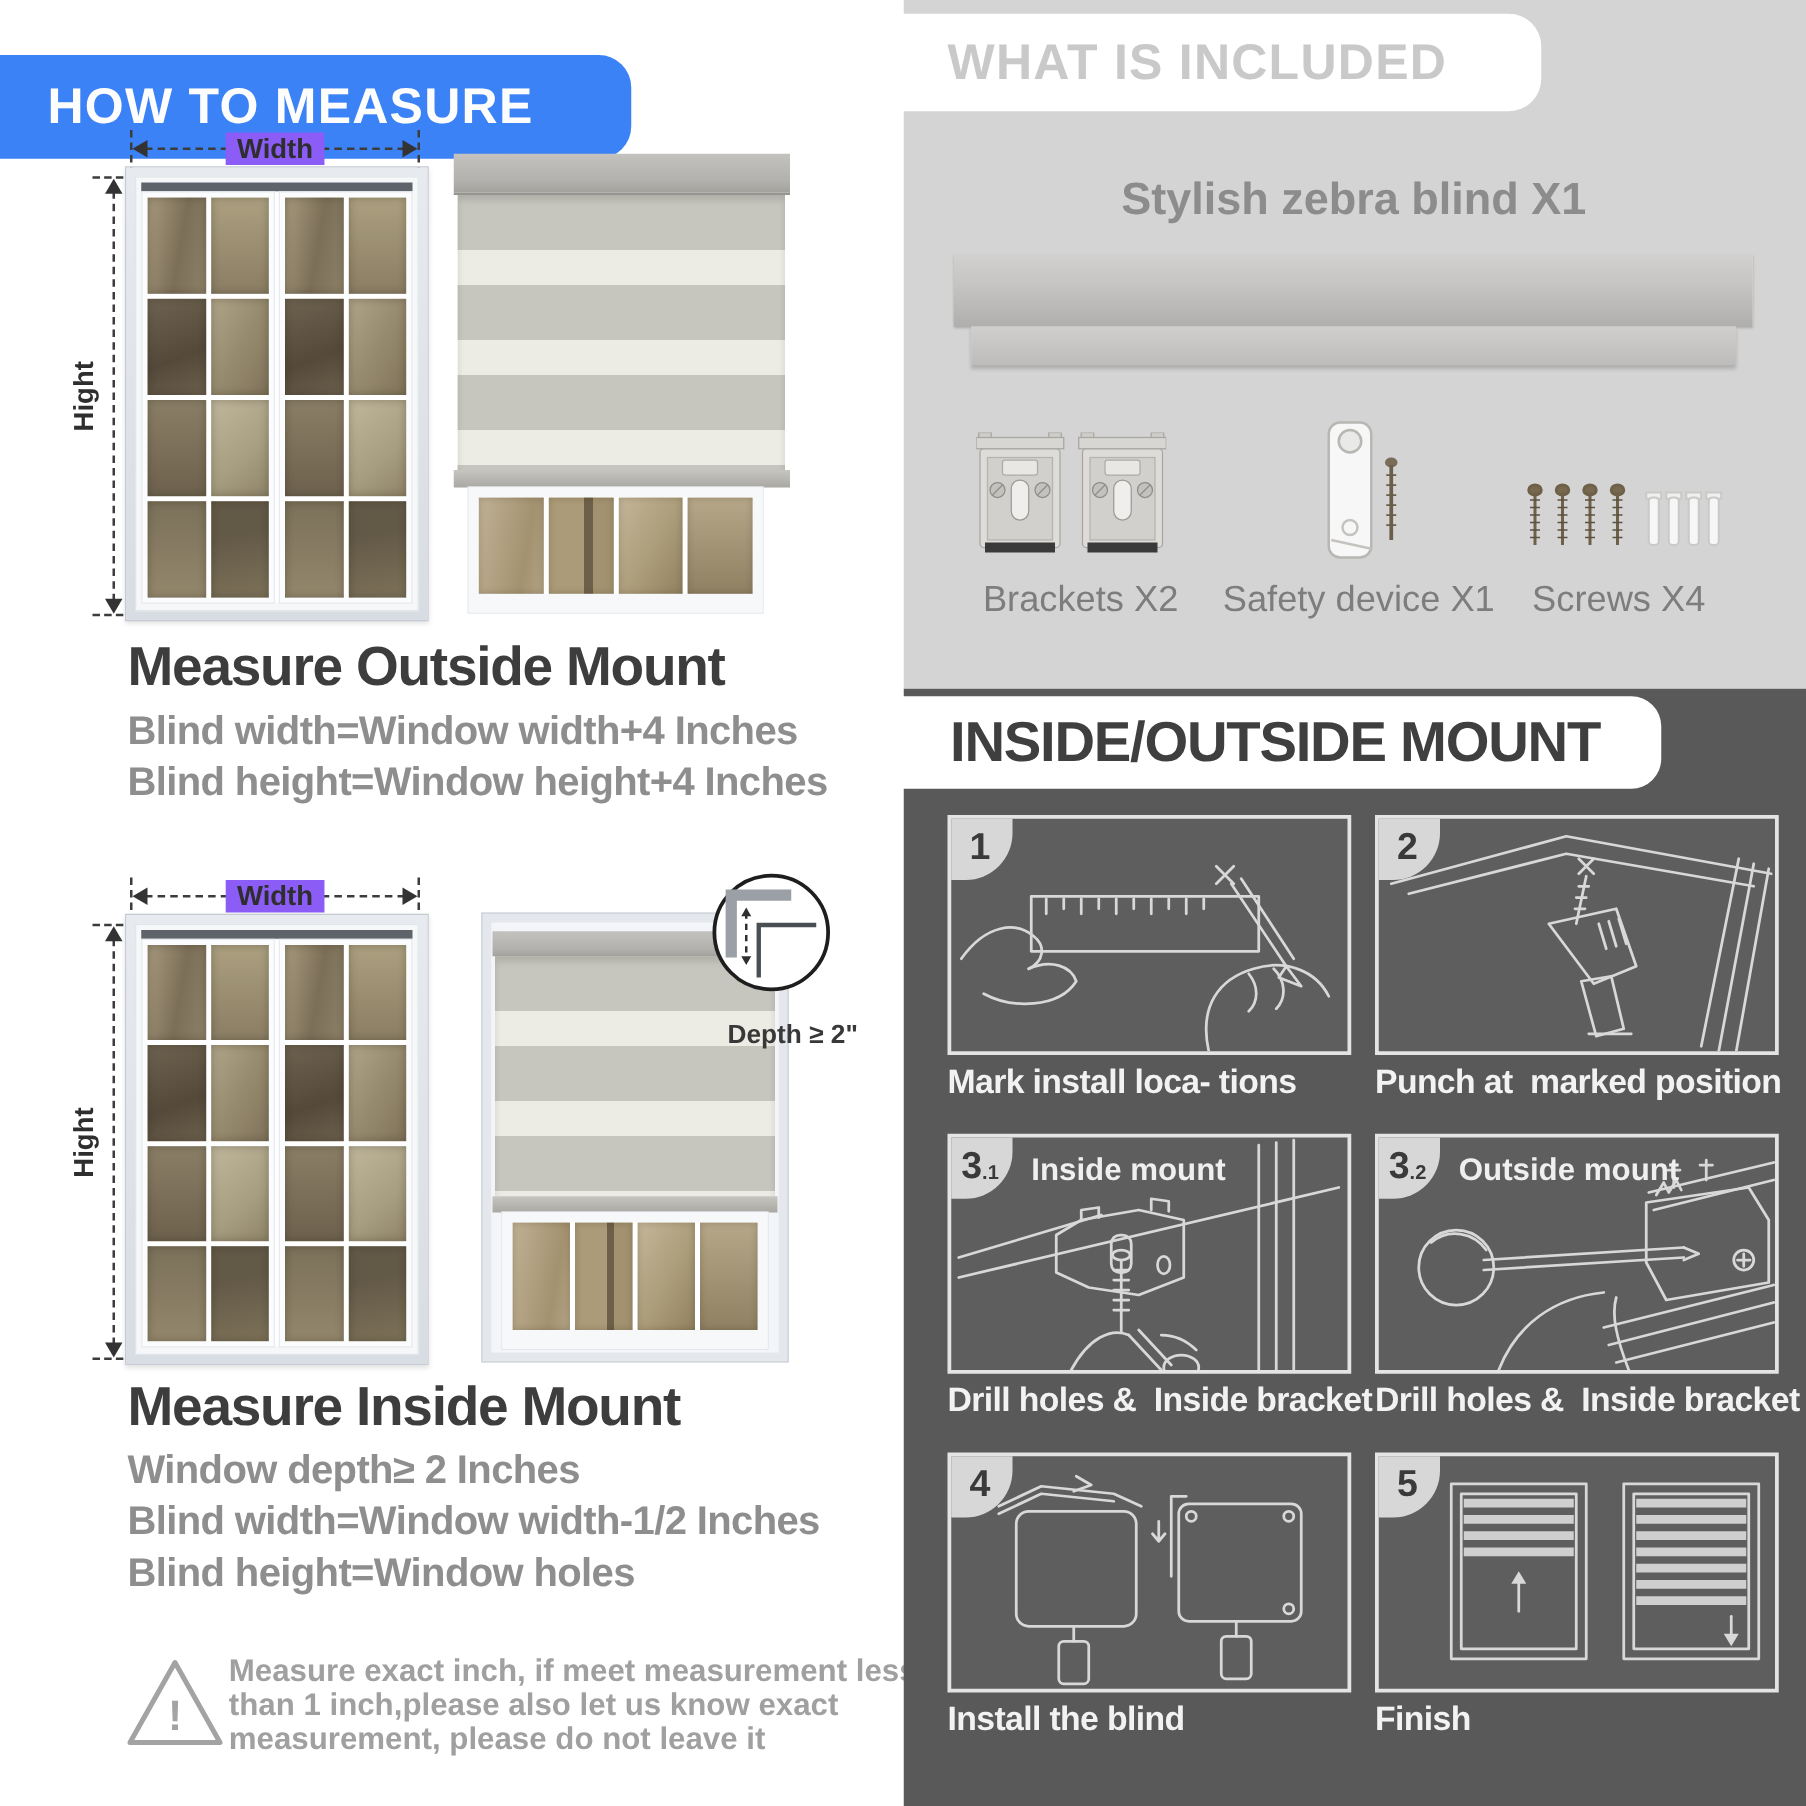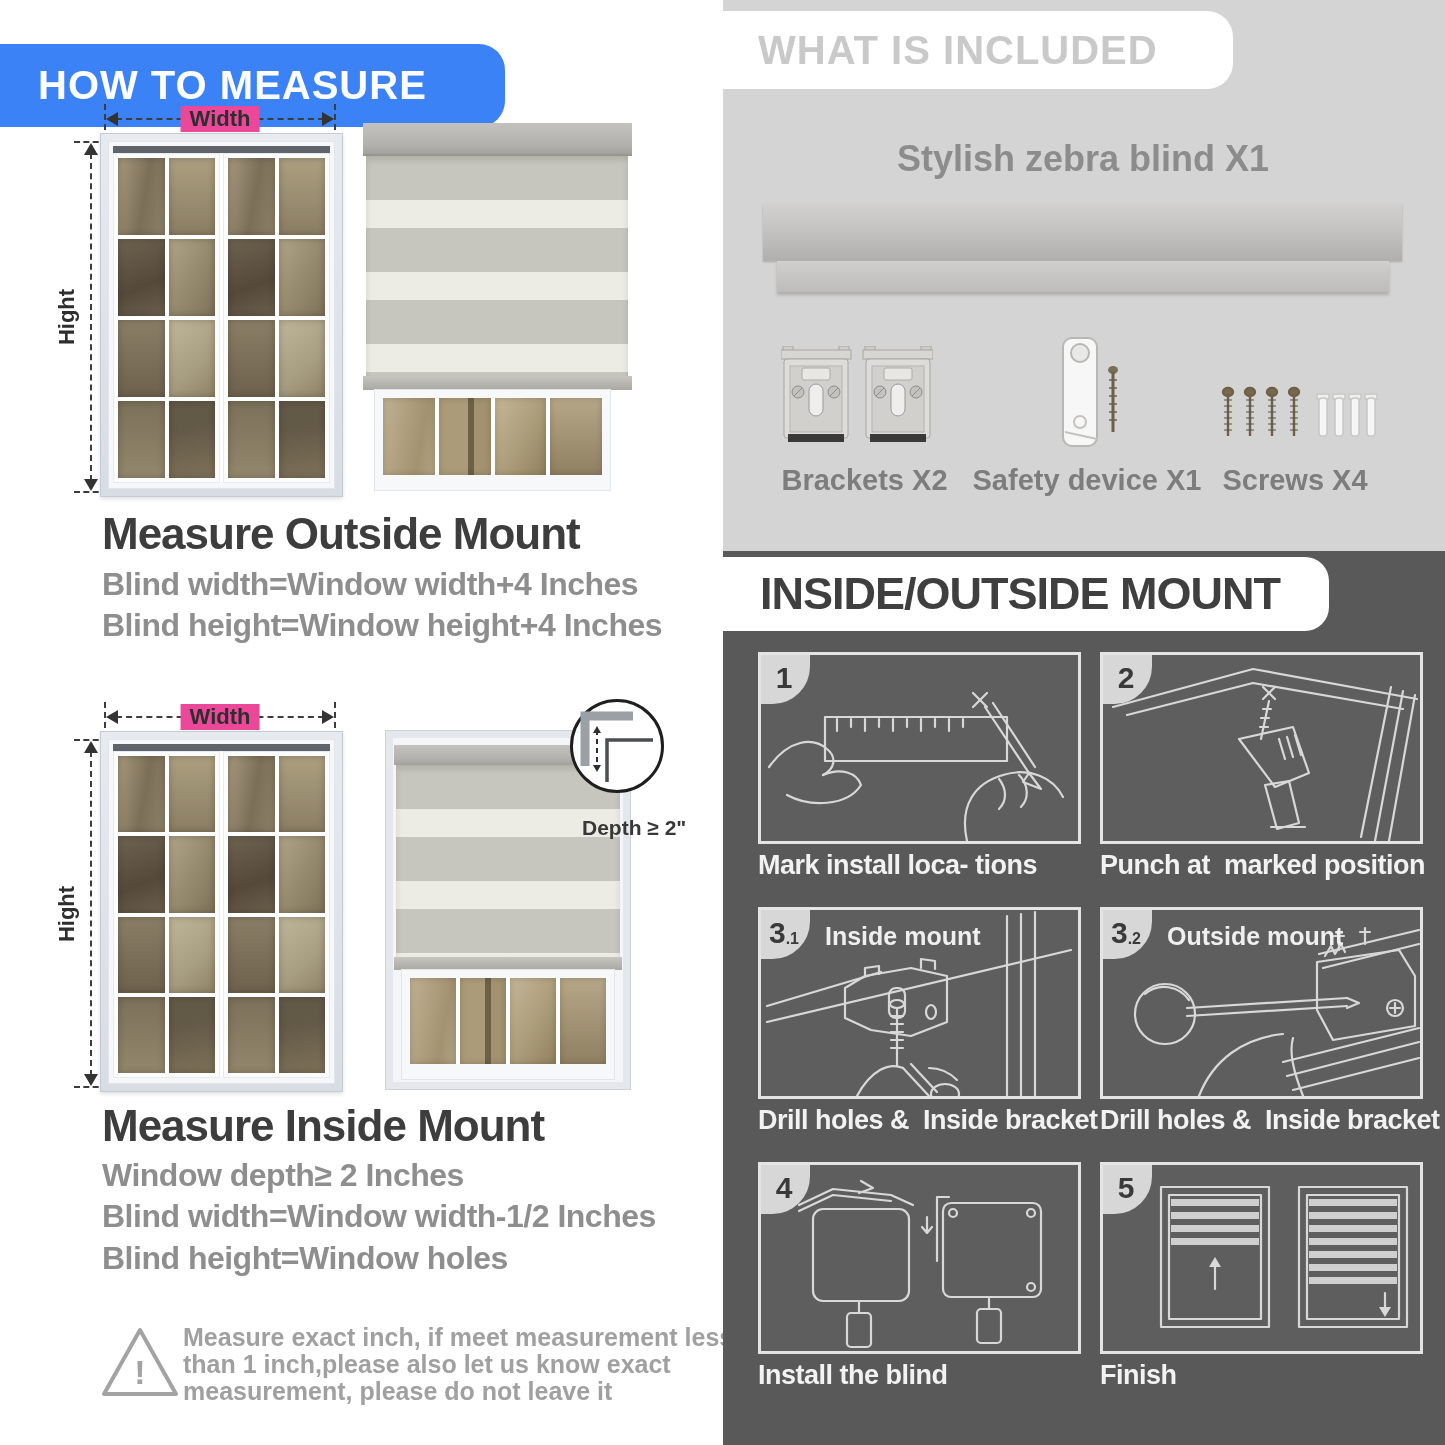--- a/index.html
+++ b/index.html
@@ -40,21 +40,21 @@
   .bglass{display:flex;gap:4px;height:100%;background:#fff;}
   .bglass .pane{flex:1;box-shadow:inset 0 0 6px rgba(30,25,15,.22);}
   .bglass .pane:nth-child(1){background:linear-gradient(100deg,#c0b195 0%,#a3926f 70%,#b3a486 100%);}
   .bglass .pane:nth-child(2){background:linear-gradient(90deg,#ab9b78 0 55%,#6e6048 55% 68%,#a2926f 68%);}
   .bglass .pane:nth-child(3){background:linear-gradient(120deg,#c4b698 0%,#a99a77 60%,#91815f 100%);}
   .bglass .pane:nth-child(4){background:linear-gradient(180deg,#b5a788 0%,#8f8062 100%);}
 
   
   .dimw{height:26px;}
   .dimw .line{position:absolute;left:12px;right:12px;top:12px;border-top:2px dashed #3c3c3c;}
-  .dimw .lab{position:absolute;left:50%;top:0;transform:translateX(-50%);background:#ec4899;padding:0 9px;
+  .dimw .lab{position:absolute;left:50%;top:0;transform:translateX(-50%);background:#8b5cf6;padding:0 9px;
              font-size:22px;font-weight:bold;color:#2e2e2e;line-height:26px;}
   .tri{width:0;height:0;position:absolute;}
   .dimw .tl{left:2px;top:6px;border-top:7px solid transparent;border-bottom:7px solid transparent;border-right:12px solid #333;}
   .dimw .tr{right:2px;top:6px;border-top:7px solid transparent;border-bottom:7px solid transparent;border-left:12px solid #333;}
   .dimw .k1,.dimw .k2{position:absolute;top:-2px;height:36px;border-left:2px dashed #3c3c3c;}
   .dimw .k1{left:0;} .dimw .k2{right:0;}
   .dimh{width:26px;}
   .dimh .line{position:absolute;top:12px;bottom:12px;left:12px;border-left:2px dashed #3c3c3c;}
   .dimh .lab{position:absolute;left:-24px;top:50%;transform:translateY(-50%);writing-mode:vertical-rl;
              text-orientation:mixed;transform:translateY(-50%) rotate(180deg);font-size:22px;font-weight:bold;color:#2e2e2e;}
@@ -73,21 +73,21 @@
 
   
   .rtop{left:723px;top:0;width:722px;height:551px;background:#d4d4d4;}
   .rheader1{left:700px;top:11px;width:533px;height:78px;background:#fff;border-radius:0 26px 26px 0;display:flex;align-items:center;}
   .rheader1 span{color:#c9c9c9;font-size:40px;font-weight:bold;letter-spacing:1px;padding-left:58px;white-space:pre;}
   .ptitle{left:763px;top:138px;width:640px;text-align:center;font-size:36px;font-weight:bold;color:#8c8c8c;white-space:pre;}
   .railmain{left:763px;top:204px;width:639px;height:57px;
             background:linear-gradient(180deg,#d2d1cf 0%,#c6c5c3 40%,#b0afad 100%);box-shadow:0 1px 2px rgba(0,0,0,.2);}
   .raillip{left:777px;top:261px;width:612px;height:31px;
            background:linear-gradient(180deg,#d0cfcd,#bdbcba);box-shadow:0 3px 3px rgba(0,0,0,.18);}
-  .ilabel{top:464px;height:32px;font-size:29px;font-weight:bold;color:#7d7d7d;text-align:center;white-space:pre;}
+  .ilabel{top:464px;height:32px;font-size:29px;font-weight:normal;color:#7d7d7d;text-align:center;white-space:pre;}
 
   .rdark{left:723px;top:551px;width:722px;height:894px;background:#595959;}
   .rheader2{left:700px;top:557px;width:629px;height:74px;background:#fff;border-radius:0 24px 24px 0;display:flex;align-items:center;}
   .rheader2 span{color:#3f3f3f;font-size:45px;font-weight:bold;letter-spacing:-1px;padding-left:60px;white-space:pre;}
 
   .panel{width:323px;height:192px;box-sizing:border-box;border:3px solid #e4e4e4;background:#5e5e5e;overflow:hidden;}
   .panel svg{position:absolute;left:0;top:0;}
   .badge{position:absolute;left:-3px;top:-3px;width:52px;height:52px;background:#d7d7d7;border-radius:0 0 72% 0;
          color:#3a3a3a;display:flex;align-items:center;justify-content:center;font-weight:bold;}
   .badge .n{font-size:30px;line-height:30px;}

